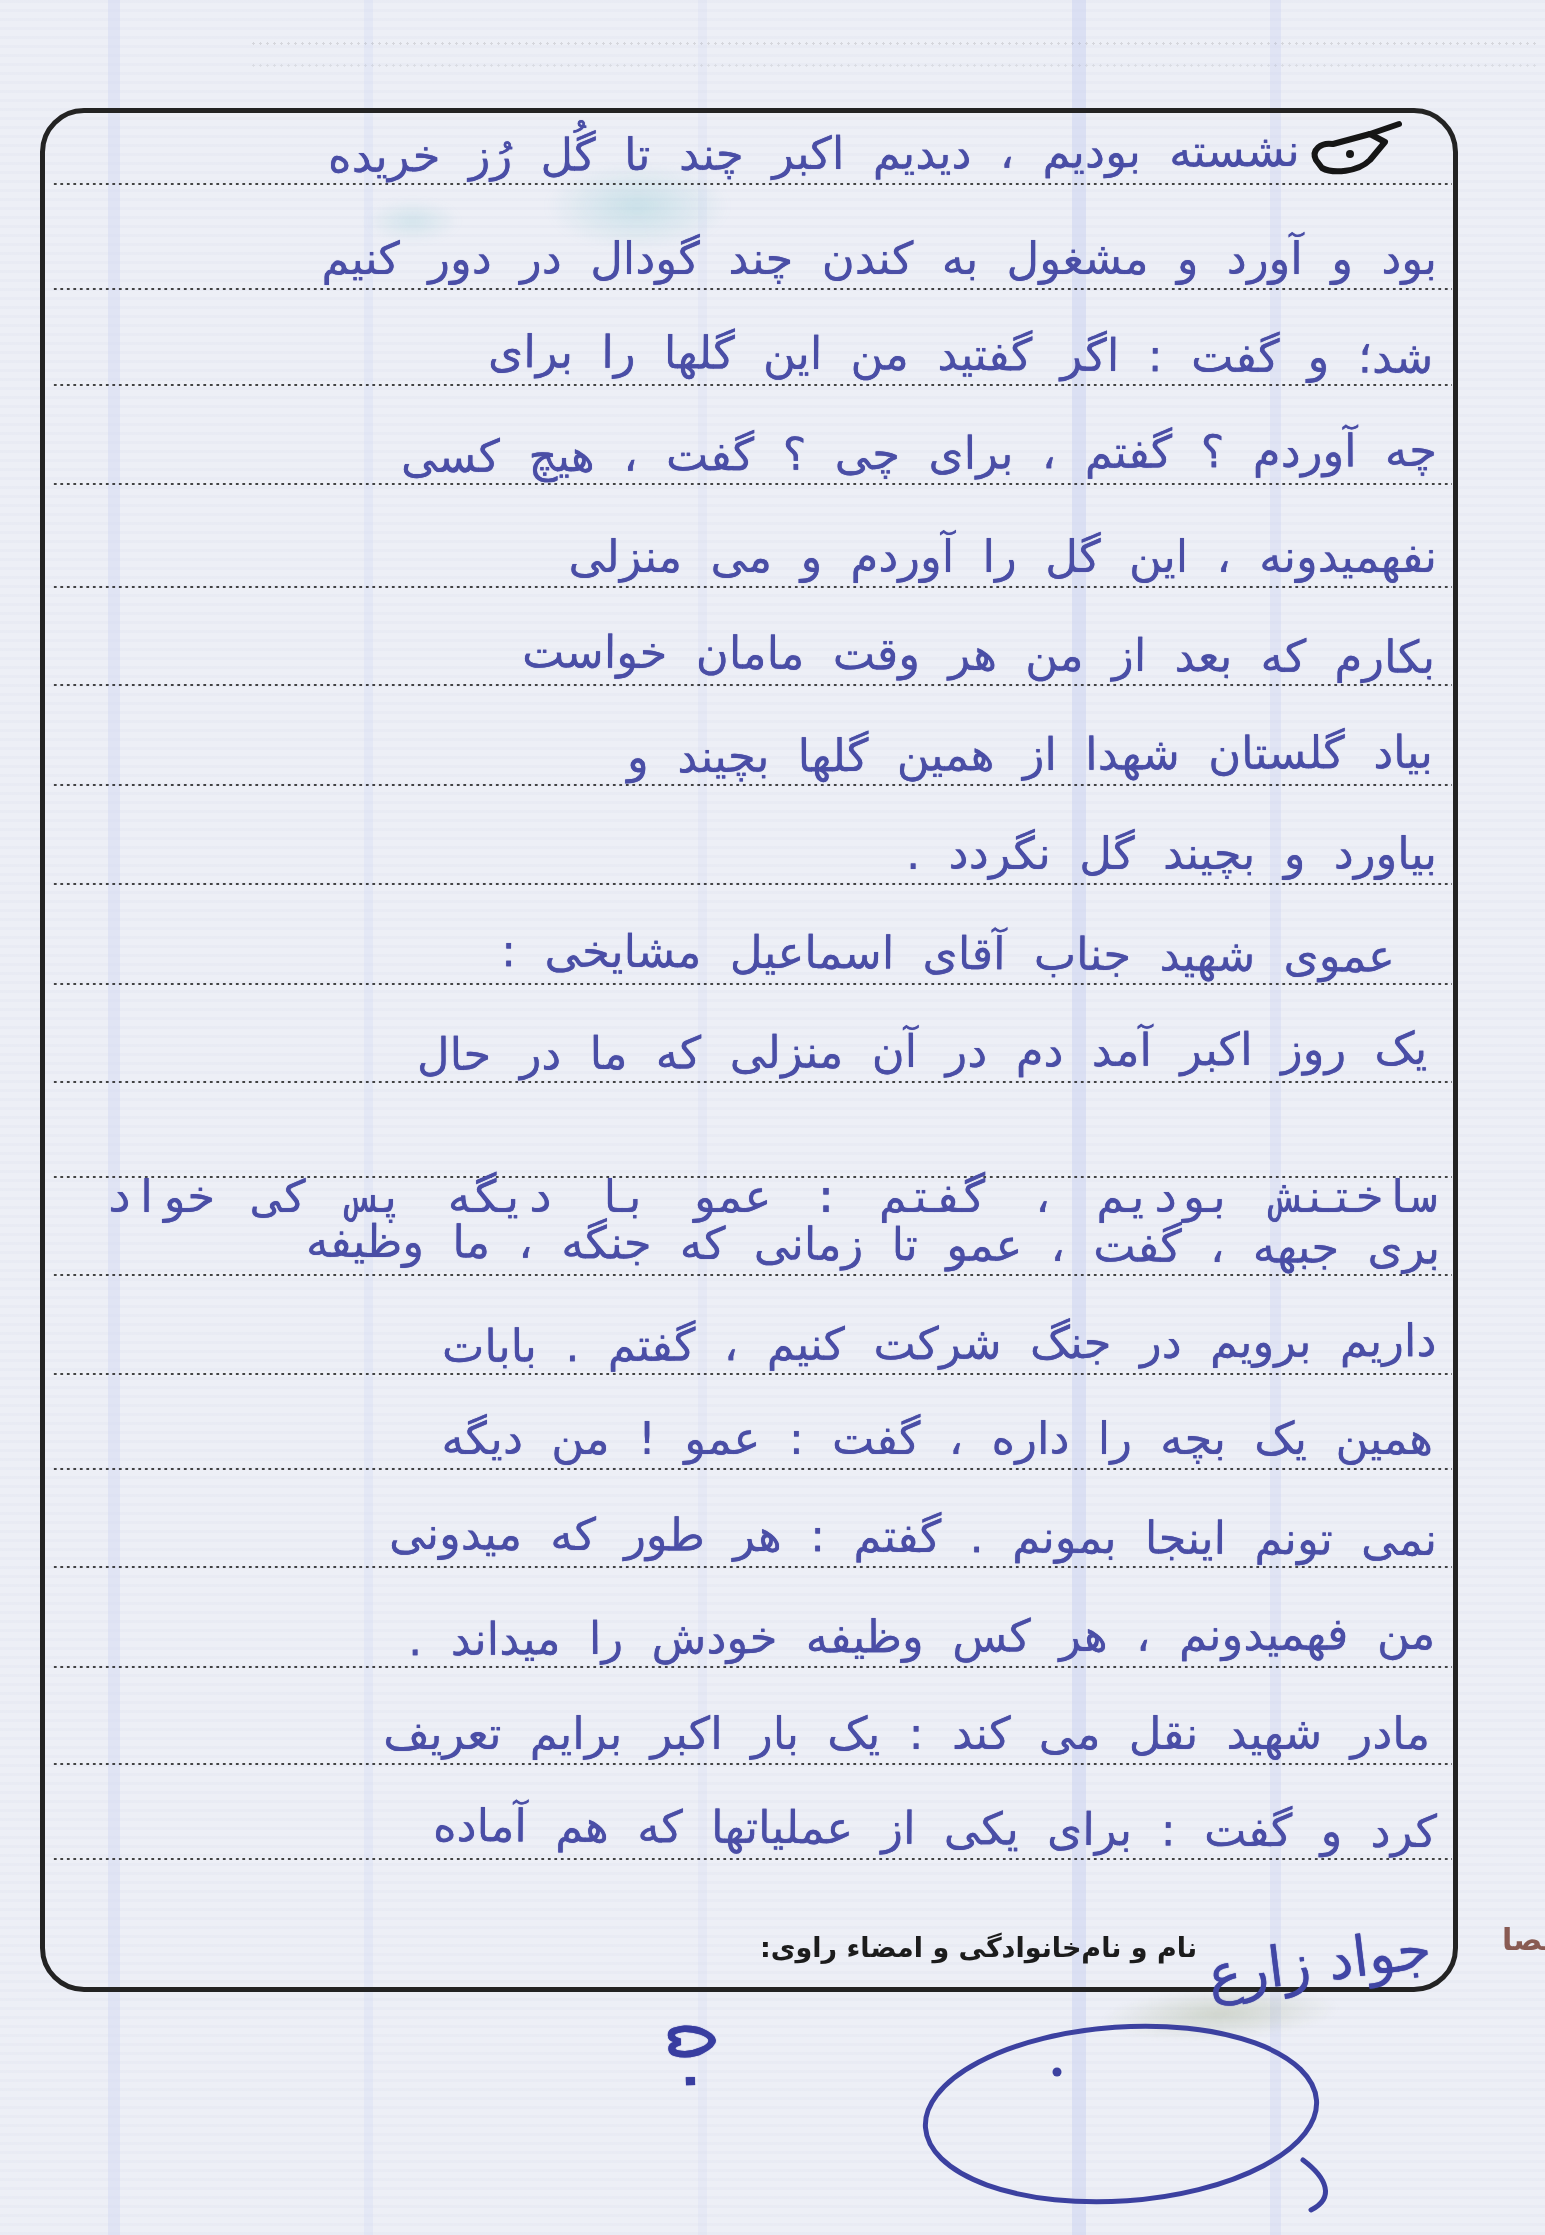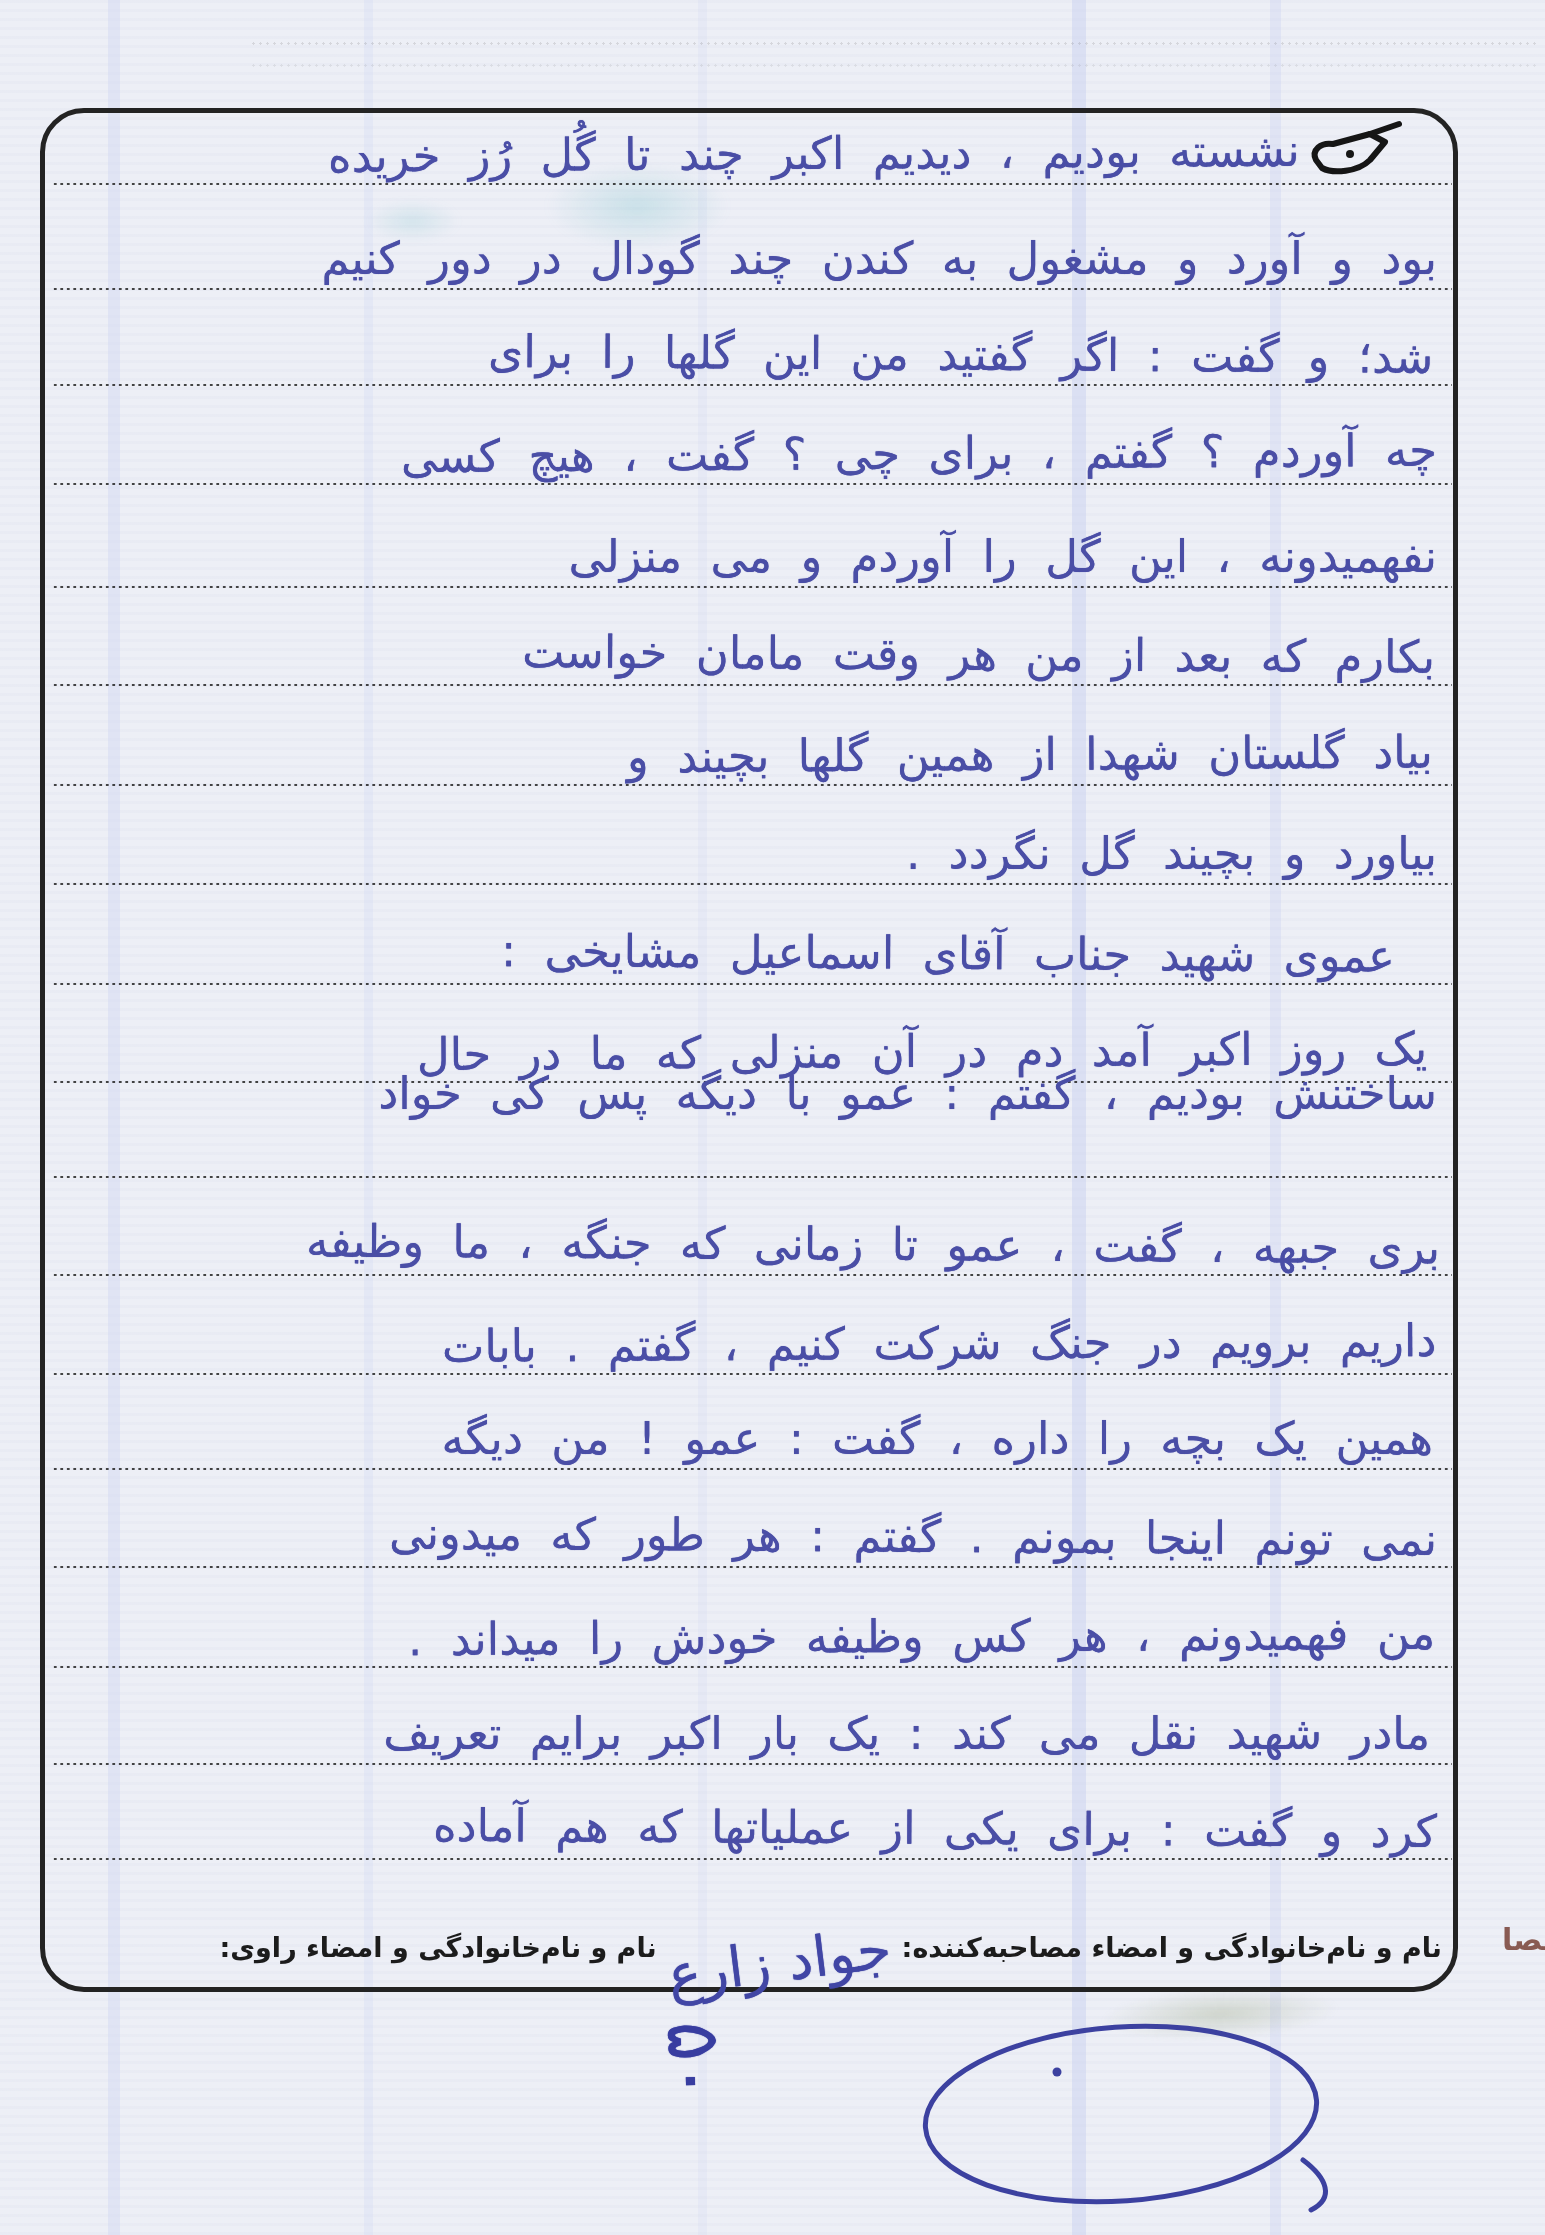--- a/index.html
+++ b/index.html
@@ -98,39 +98,38 @@
       <div class="hw" style="top: 619px; right: 110px; transform: rotate(0.35deg);">بکارم که بعد از من هر وقت مامان خواست</div>
       <div class="rule" style="top: 783px;"></div>
       <div class="hw" style="top: 719px; right: 112px; transform: rotate(-0.35deg);">بیاد گلستان شهدا از همین گلها بچیند و</div>
       <div class="rule" style="top: 882px;"></div>
       <div class="hw" style="top: 818px; right: 108px; transform: rotate(0deg);">بیاورد و بچیند گل نگردد .</div>
       <div class="rule" style="top: 982px;"></div>
       <div class="hw" style="top: 918px; right: 150px; transform: rotate(0.35deg);">عموی شهید جناب آقای اسماعیل مشایخی :</div>
       <div class="rule" style="top: 1080px;"></div>
       <div class="hw" style="top: 1016px; right: 118px; transform: rotate(-0.35deg);">یک روز اکبر آمد دم در آن منزلی که ما در حال</div>
       <div class="rule" style="top: 1175px;"></div>
-      <div class="hw" style="top: 1058px; right: 108px; transform: rotate(0deg);">ساختنش بودیم ، گفتم : عمو با دیگه پس کی خواد</div>
+      <div class="hw" style="top: 1165px; right: 108px; transform: rotate(0deg); font-family: Liberation Mono, monospace;">ساختنش بودیم ، گفتم : عمو با دیگه پس کی خواد</div>
       <div class="rule" style="top: 1273px;"></div>
       <div class="hw" style="top: 1209px; right: 105px; transform: rotate(0.35deg);">بری جبهه ، گفت ، عمو تا زمانی که جنگه ، ما وظیفه</div>
       <div class="rule" style="top: 1372px;"></div>
       <div class="hw" style="top: 1308px; right: 108px; transform: rotate(-0.35deg);">داریم برویم در جنگ شرکت کنیم ، گفتم . بابات</div>
       <div class="rule" style="top: 1467px;"></div>
       <div class="hw" style="top: 1403px; right: 112px; transform: rotate(0deg);">همین یک بچه را داره ، گفت : عمو ! من دیگه</div>
       <div class="rule" style="top: 1565px;"></div>
       <div class="hw" style="top: 1501px; right: 108px; transform: rotate(0.35deg);">نمی تونم اینجا بمونم . گفتم : هر طور که میدونی</div>
       <div class="rule" style="top: 1665px;"></div>
       <div class="hw" style="top: 1601px; right: 110px; transform: rotate(-0.35deg);">من فهمیدونم ، هر کس وظیفه خودش را میداند .</div>
       <div class="rule" style="top: 1762px;"></div>
       <div class="hw" style="top: 1698px; right: 115px; transform: rotate(0deg); text-align: center;">مادر شهید نقل می کند : یک بار اکبر برایم تعریف</div>
       <div class="rule" style="top: 1857px;"></div>
       <div class="hw" style="top: 1793px; right: 108px; transform: rotate(0.35deg);">کرد و گفت : برای یکی از عملیاتها که هم آماده</div>
     </div>
 
   <div class="footer">
-    <span class="label">نام و نام‌خانوادگی و امضاء مصاحبه‌کننده:</span>
     <span class="sig">جواد زارع</span>
     <span class="label">نام و نام‌خانوادگی و امضاء راوی:</span>
   </div>
 
   <div class="sig-ghost"></div>
 
   <div class="page-number">۵۰</div>
 
   <svg class="oval-sig" width="440" height="218" viewBox="0 0 440 218">
     <ellipse cx="216" cy="102" rx="196" ry="87" transform="rotate(-4 216 102)" fill="none" stroke="#3c41a0" stroke-width="5"></ellipse>

